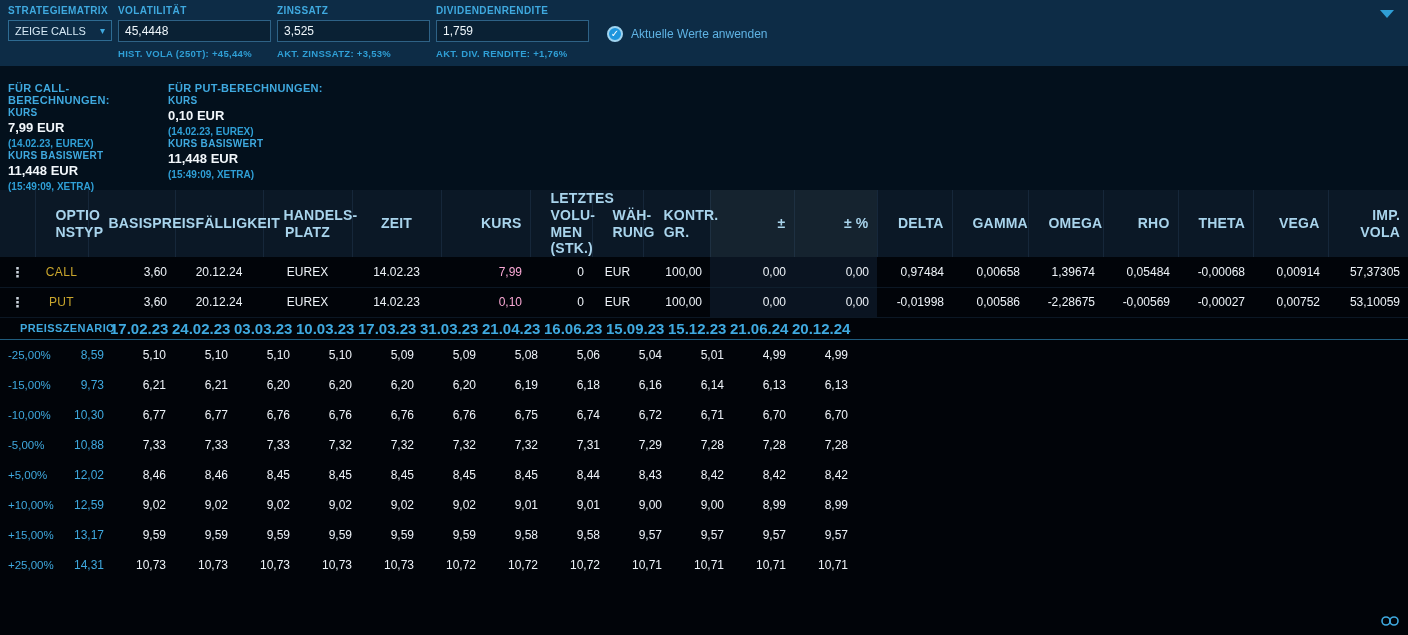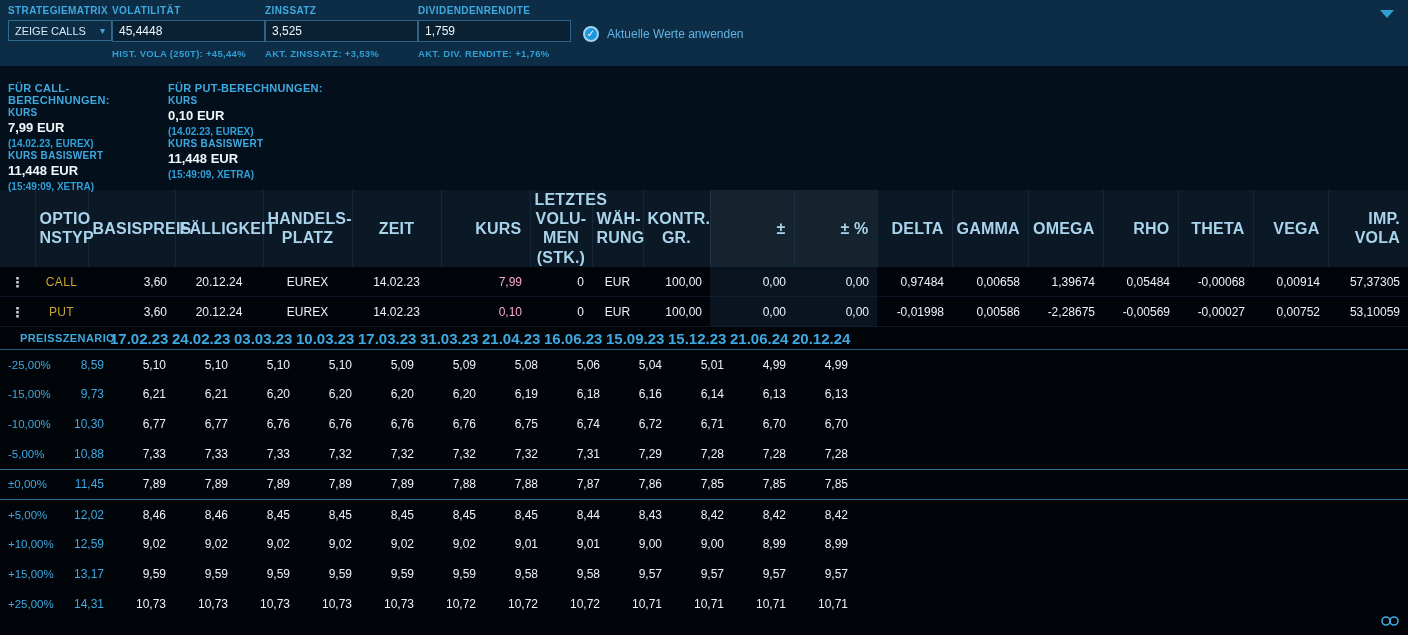--- a/index.html
+++ b/index.html
@@ -4,44 +4,44 @@
 <style>
   * { margin:0; padding:0; box-sizing:border-box; }
   html,body { width:1408px; height:635px; overflow:hidden; }
   body {
     background:#010409;
     font-family:"Liberation Sans","DejaVu Sans",sans-serif;
     position:relative;
     color:#eef3f8;
   }
   
-  .top-panel { position:relative; height:66px; background:#0d2c46; padding:4px 8px 0; display:flex; gap:0; }
+  .top-panel { position:relative; height:66px; background:#0d2c46; padding:4px 8px 0; display:flex; gap:6px; }
   .field { display:flex; flex-direction:column; }
   .field-label { font-size:10px; font-weight:bold; color:#3fa9df; letter-spacing:.4px; height:14px; line-height:14px; margin-bottom:2px; white-space:nowrap; }
   .select-box { width:104px; height:21px; border:1px solid #2e6b92; display:flex; align-items:center; justify-content:space-between; padding:0 6px; color:#d6e9f5; font-size:11px; cursor:pointer; background:#0d2c46; }
   .chevron { color:#3fa9df; font-size:10px; line-height:10px; }
   .text-input { width:153px; height:22px; background:#0a2134; border:1px solid #2e6286; color:#eef6fb; font-size:12px; padding:0 6px; font-family:inherit; outline:none; }
   .hint { margin-top:6px; font-size:9.5px; font-weight:bold; color:#2f9fd6; letter-spacing:.3px; white-space:nowrap; }
   .toggle-group { display:flex; align-items:center; gap:8px; margin-top:19px; height:22px; margin-left:12px; }
   .check-circle { width:16px; height:16px; border-radius:50%; background:#1e96de; border:2px solid #9fd4f0; color:#fff; font-size:10px; line-height:12px; display:flex; align-items:center; justify-content:center; cursor:pointer; font-weight:bold; }
   .toggle-label { color:#5fb3e4; font-size:12px; }
   .caret-down { position:absolute; top:10px; right:14px; width:0; height:0; border-left:7px solid transparent; border-right:7px solid transparent; border-top:8px solid #2f9fd6; cursor:pointer; }
   
   .info-panel { height:124px; background:#03101c; padding:16px 8px 0; display:flex; }
   .info-col { width:160px; }
   .info-title { font-size:11px; font-weight:bold; color:#3fa9df; letter-spacing:.3px; }
   .info-sub { font-size:10px; font-weight:bold; color:#3fa9df; letter-spacing:.3px; margin-top:1px; }
   .info-value { font-size:13px; font-weight:bold; color:#f2f7fb; margin-top:2px; }
   .info-detail { font-size:10px; font-weight:bold; color:#2f9fd6; margin-top:3px; }
   
   table { border-collapse:collapse; table-layout:fixed; width:1408px; }
   .opt-table thead th {
-    background:#0b1826; color:#a9d4ec; font-size:16px; font-weight:bold;
+    background:#0b1826; color:#a9d4ec; font-size:14px; font-weight:bold;
     text-align:center; vertical-align:middle; white-space:pre-line; line-height:1.2;
-    height:55px; border-left:1px solid rgba(70,110,150,.18); letter-spacing:.2px; padding:0 4px;
+    height:55px; border-left:1px solid rgba(70,110,150,.18); letter-spacing:.2px; padding:0 20px;
   }
   .opt-table thead th:first-child { border-left:none; }
   .opt-table thead th.r { text-align:right; padding-right:8px; }
   .opt-table thead th.band { background:#15232f; }
   .opt-table td { height:30px; font-size:12px; color:#eef3f8; padding:0 8px; border-bottom:1px solid rgba(20,40,58,.55); }
   .opt-table td.r { text-align:right; }
   .opt-table td.c { text-align:center; }
   .opt-table td.type { color:#c9a62d; text-align:center; font-size:12px; letter-spacing:.4px; }
   .opt-table td.muted { color:#f9a8d4; }
   .opt-table td.band { background:rgba(36,66,96,.28); }
@@ -308,37 +308,20 @@
         <td class="val">7,32</td>
         <td class="val">7,32</td>
         <td class="val">7,32</td>
         <td class="val">7,31</td>
         <td class="val">7,29</td>
         <td class="val">7,28</td>
         <td class="val">7,28</td>
         <td class="val">7,28</td>
         <td class="fill"></td>
       </tr>
-      <tr class="highlight">
-        <td class="pct">±0,00%</td>
-        <td class="price">11,45</td>
-        <td class="val">7,89</td>
-        <td class="val">7,89</td>
-        <td class="val">7,89</td>
-        <td class="val">7,89</td>
-        <td class="val">7,89</td>
-        <td class="val">7,88</td>
-        <td class="val">7,88</td>
-        <td class="val">7,87</td>
-        <td class="val">7,86</td>
-        <td class="val">7,85</td>
-        <td class="val">7,85</td>
-        <td class="val">7,85</td>
-        <td class="fill"></td>
-      </tr>
       <tr>
         <td class="pct">+5,00%</td>
         <td class="price">12,02</td>
         <td class="val">8,46</td>
         <td class="val">8,46</td>
         <td class="val">8,45</td>
         <td class="val">8,45</td>
         <td class="val">8,45</td>
         <td class="val">8,45</td>
         <td class="val">8,45</td>

